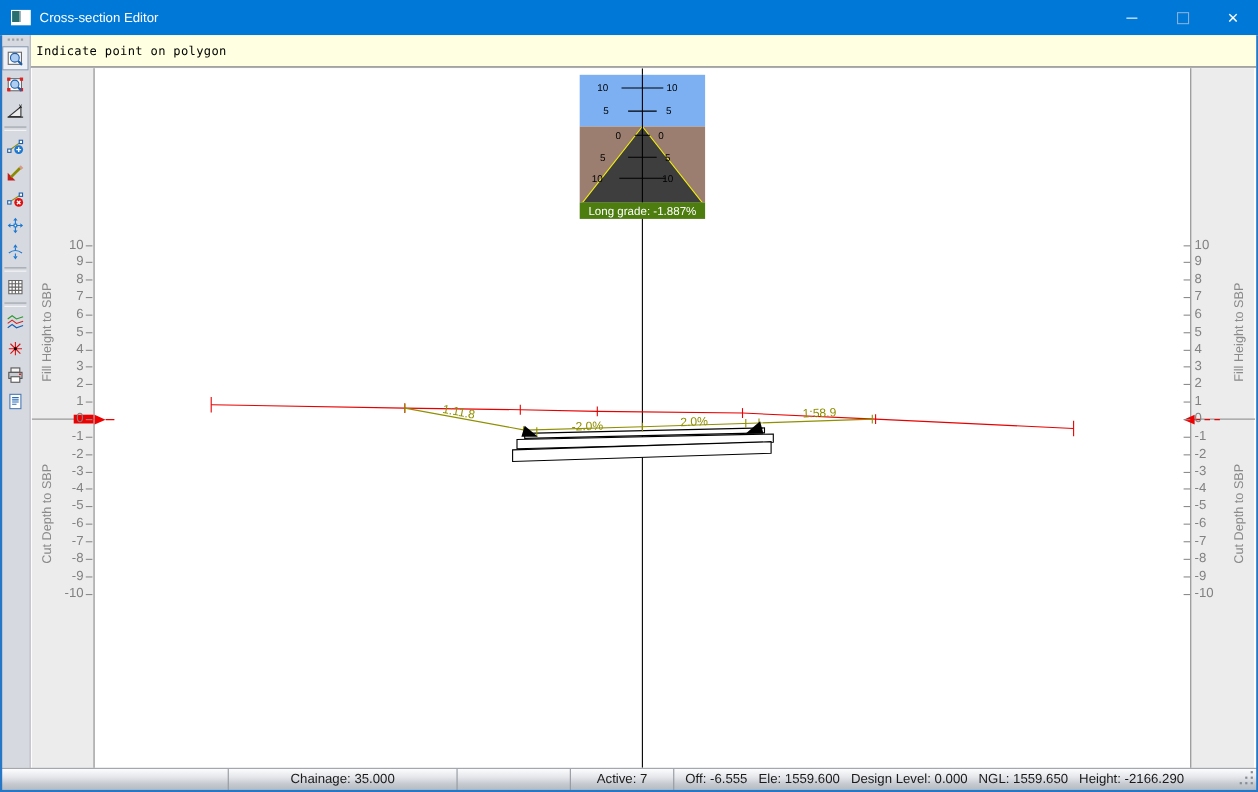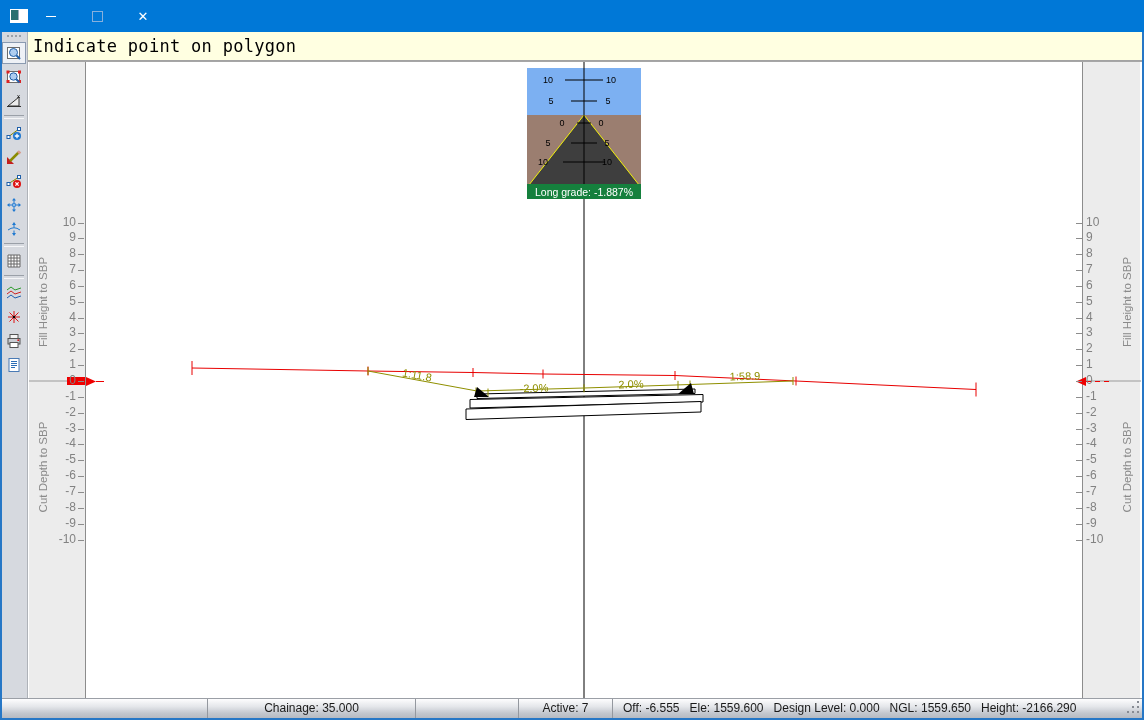--- a/index.html
+++ b/index.html
@@ -14,21 +14,21 @@
   .t-icon .r{flex:1;height:10px;background:#fff;border-left:1px solid #9ab;}
   .t-title{color:#fff;font-size:12px;margin-left:8px;flex:1;}
   .cap-btn{width:46px;height:32px;display:flex;align-items:center;justify-content:center;}
   .cap-min .bar{width:10px;height:1px;background:#fff;}
   .cap-max .box{width:9px;height:9px;border:1px solid #86b0dd;}
   .cap-close{color:#fff;font-size:13px;}
 
   
   .msgbar{position:absolute;left:28px;top:32px;width:1114px;height:29px;background:#ffffe1;
           border-bottom:1px solid #a3a3a3;box-sizing:border-box;display:flex;align-items:center;}
-  .msgbar span{font-family:"DejaVu Sans Mono",monospace;font-size:17px;font-weight:500;color:#000;
+  .msgbar span{font-family:"DejaVu Sans Mono",monospace;font-size:11px;font-weight:500;color:#000;
                margin-left:5px;letter-spacing:.3px;}
 
   
   .toolbar{position:absolute;left:0;top:32px;width:28px;height:666px;background:#d6d9df;
            border-right:1px solid #aeb2b8;box-sizing:border-box;padding-top:3px;}
   .grip{height:7px;display:flex;justify-content:center;gap:2px;padding:0 2px;}
   .grip i{width:2px;height:2px;background:#9aa0a8;display:block;}
   .tb-btn{width:24px;height:22px;margin:0 auto 2px auto;display:flex;align-items:center;
           justify-content:center;border:1px solid transparent;box-sizing:border-box;}
   .tb-btn.active{background:#eef1f6;border:1px solid #8a9ab0;}
@@ -46,21 +46,21 @@
   .axdash{position:absolute;width:6px;height:1px;background:#8c8c8c;z-index:3;}
   #plot-svg{position:absolute;left:0;top:0;z-index:2;}
   .anno{position:absolute;font-size:11px;color:#8f8f00;white-space:nowrap;z-index:4;}
 
   
   .inset{position:absolute;left:499px;top:6px;width:114px;height:131px;z-index:5;}
   .inset .sky{position:absolute;left:0;top:0;width:114px;height:47px;}
   .inset .ground{position:absolute;left:0;top:47px;width:114px;height:69px;}
   .inset svg{position:absolute;left:0;top:0;}
   .inum{position:absolute;font-size:9px;color:#000;transform:translate(-50%,-50%);z-index:6;}
-  .inset .bar{position:absolute;left:0;top:116px;width:114px;height:15px;background:#15803d;color:#fff;
+  .inset .bar{position:absolute;left:0;top:116px;width:114px;height:15px;background:#4d7c0f;color:#fff;
               font-size:10.5px;display:flex;align-items:center;justify-content:center;}
 
   
   .statusbar{position:absolute;left:0;top:698px;width:1144px;height:20px;
              background:linear-gradient(180deg,#fdfdfe 0%,#e4e6ea 40%,#c3c7ce 75%,#b6bac2 100%);
              border-top:1px solid #9b9fa6;box-sizing:border-box;font-size:12px;color:#1a1a1a;}
   .sb-panel{position:absolute;top:0;height:19px;line-height:19px;box-sizing:border-box;
             border-left:1px solid #94989f;}
   .sb-panel.first{border-left:none;}
   .sb-center{text-align:center;}
@@ -75,20 +75,21 @@
   .wb.b{left:0;top:718px;width:1144px;height:2px;}
 </style>
 </head>
 <body>
 
 <div class="titlebar">
   <div class="t-icon">
       <div class="l"></div>
       <div class="r"></div>
     </div>
+  <div class="t-title">Cross-section Editor</div>
   <div class="cap-btn cap-min">
       <div class="bar"></div>
     </div>
   <div class="cap-btn cap-max">
       <div class="box"></div>
     </div>
   <div class="cap-btn cap-close">
       <span>✕</span>
     </div>
 </div>

